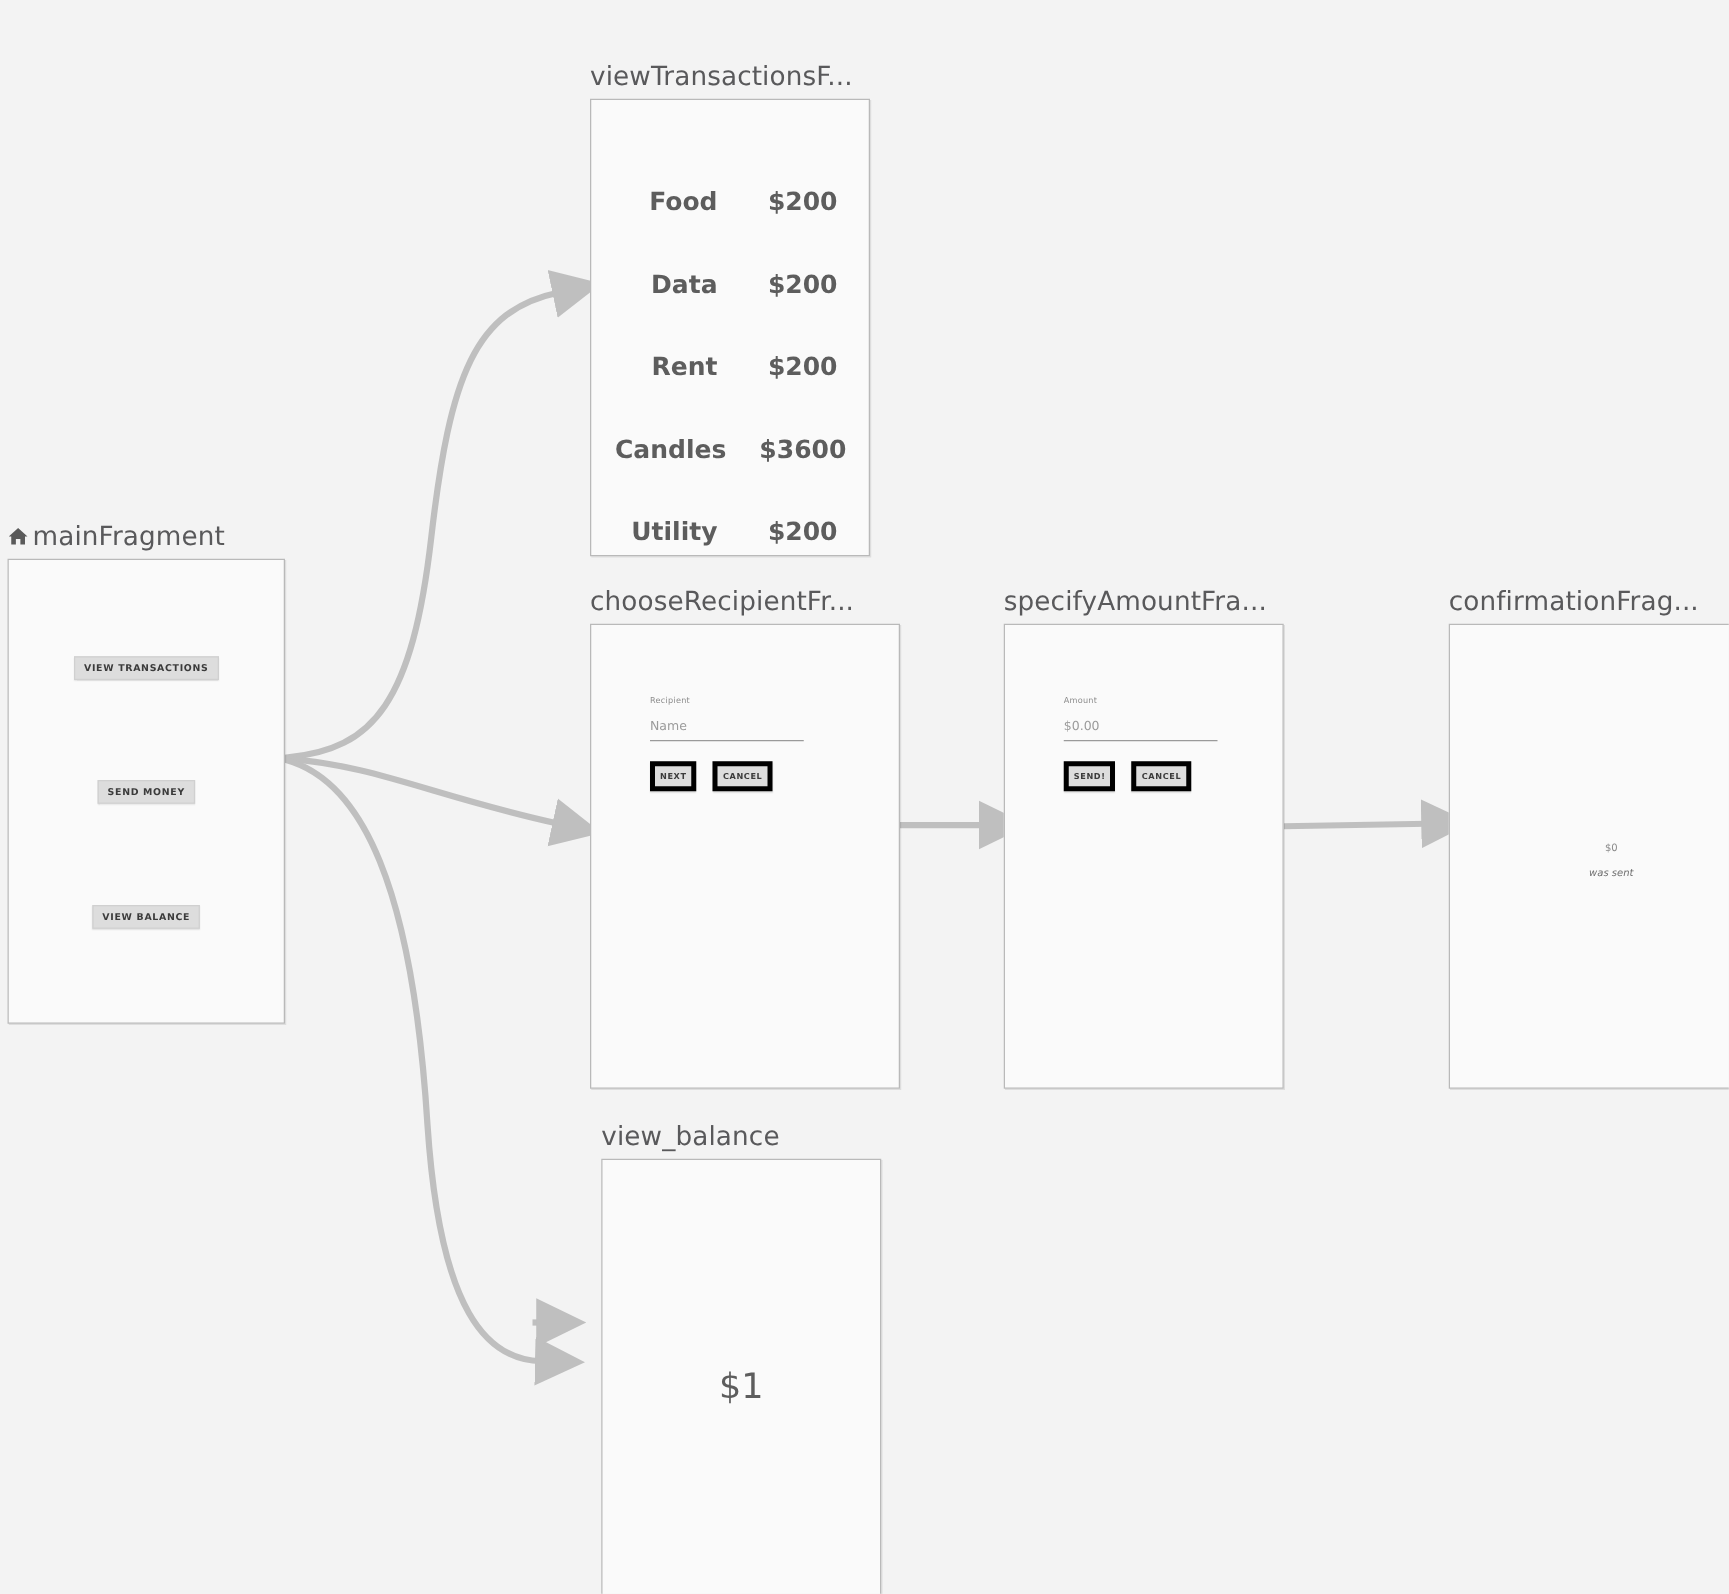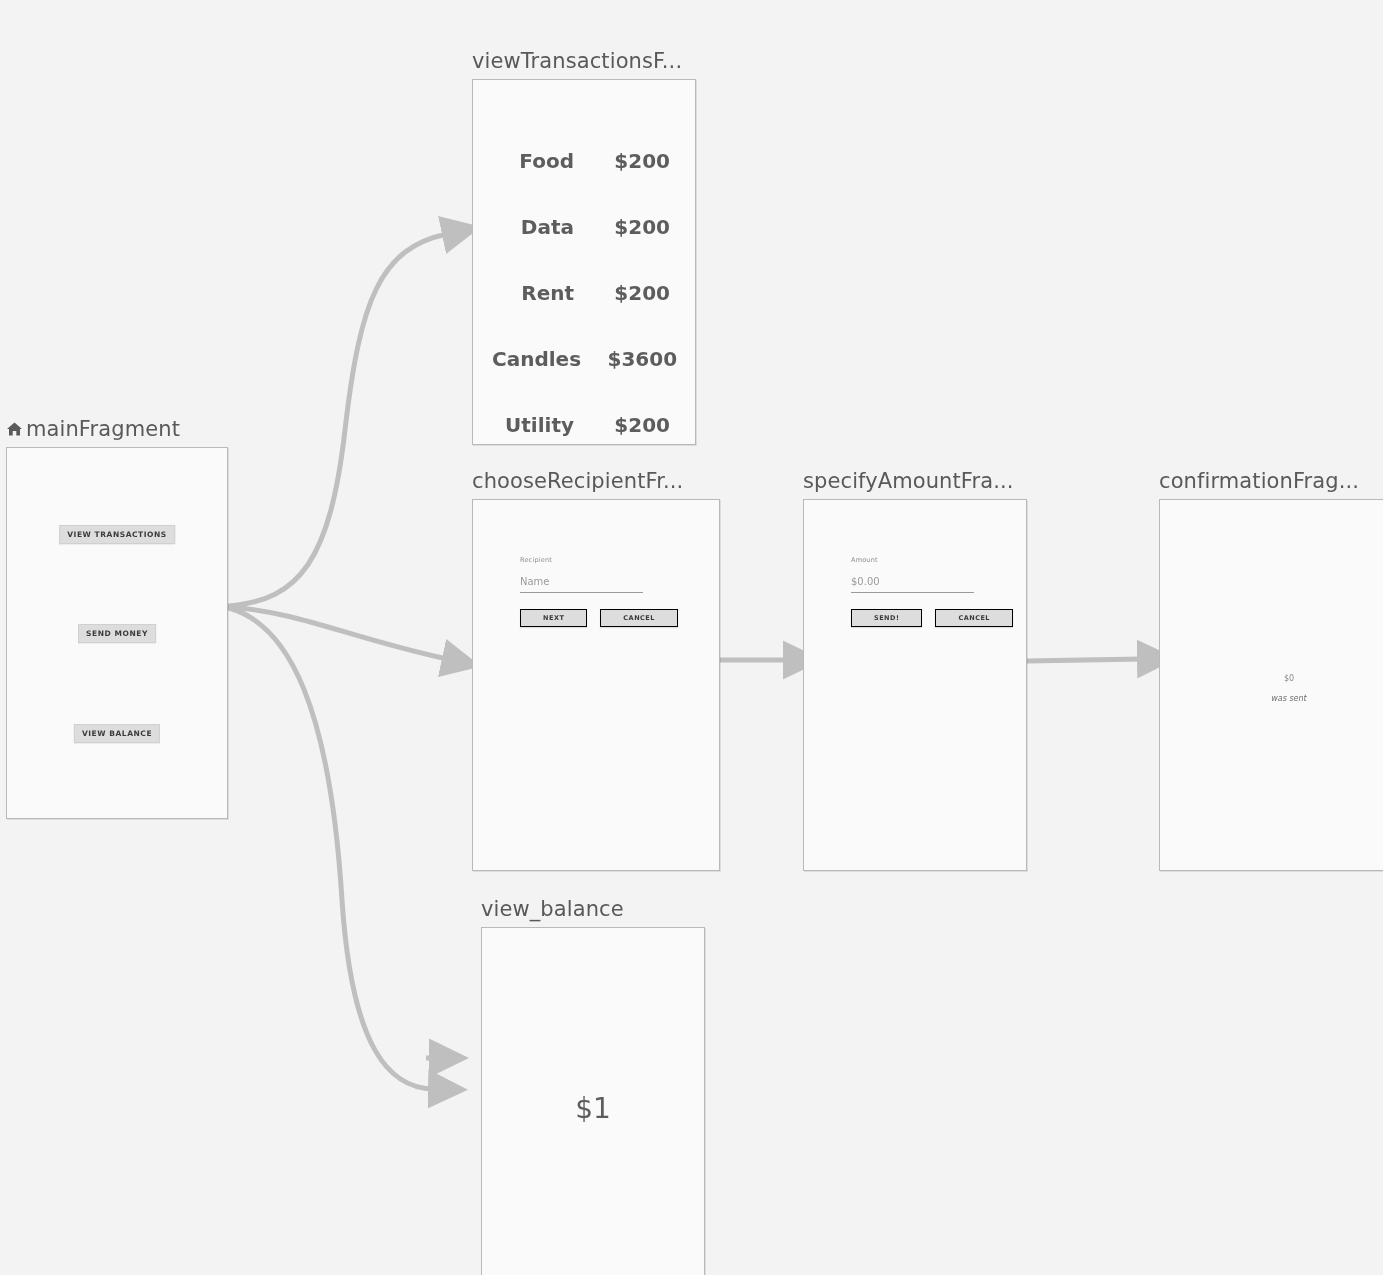--- a/index.html
+++ b/index.html
@@ -145,26 +145,26 @@
     color: #9b9b9b;
     font-family: "DejaVu Sans", "Liberation Sans", sans-serif;
   }
   .form-actions {
     margin-top: 16px;
     display: flex;
     gap: 13px;
   }
   .mini-btn {
     background: #dddddd;
-    border: 1px solid #000000;
+    border: 4px solid #000000;
     font-size: 6.5px;
     letter-spacing: .5px;
     font-weight: 700;
     color: #3b3b3b;
-    padding: 4px 22px;
+    padding: 4px 4px;
     line-height: 8px;
     box-sizing: border-box;
     box-shadow: 0 1px 1px rgba(0,0,0,0.10);
     font-family: "DejaVu Sans", "Liberation Sans", sans-serif;
     white-space: nowrap;
   }
 
   
   .confirm-wrap {
     position: absolute;

